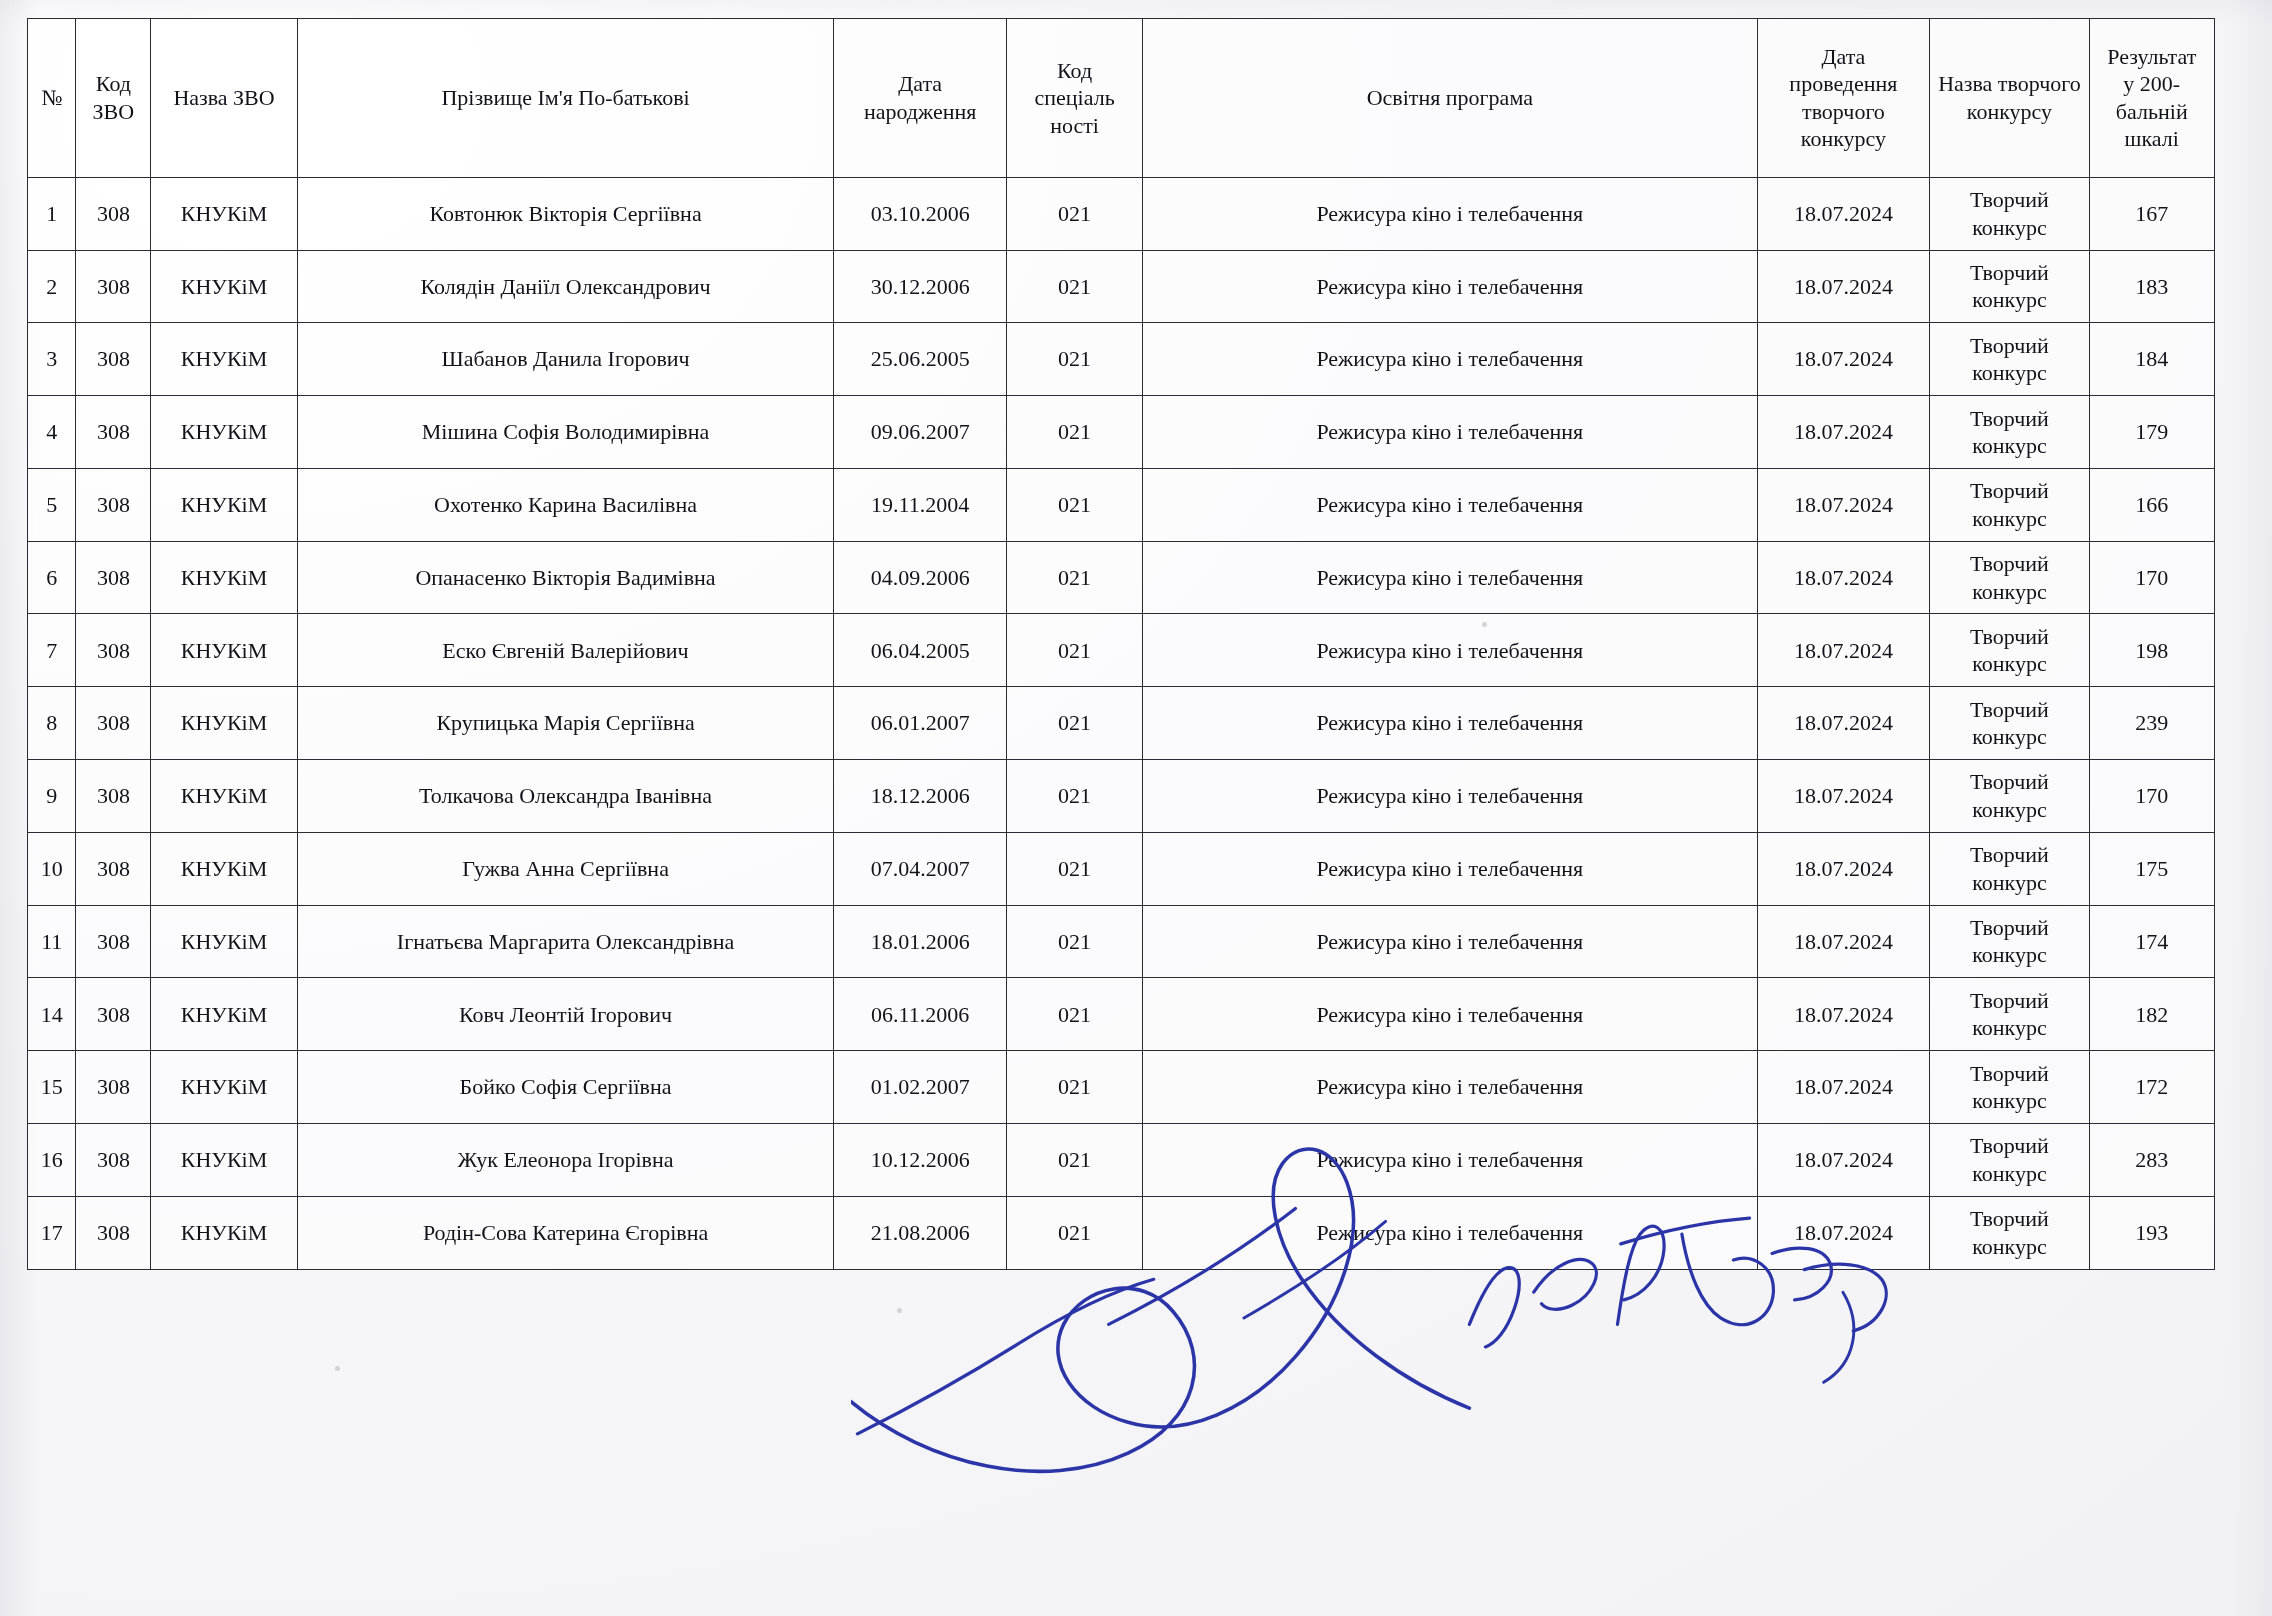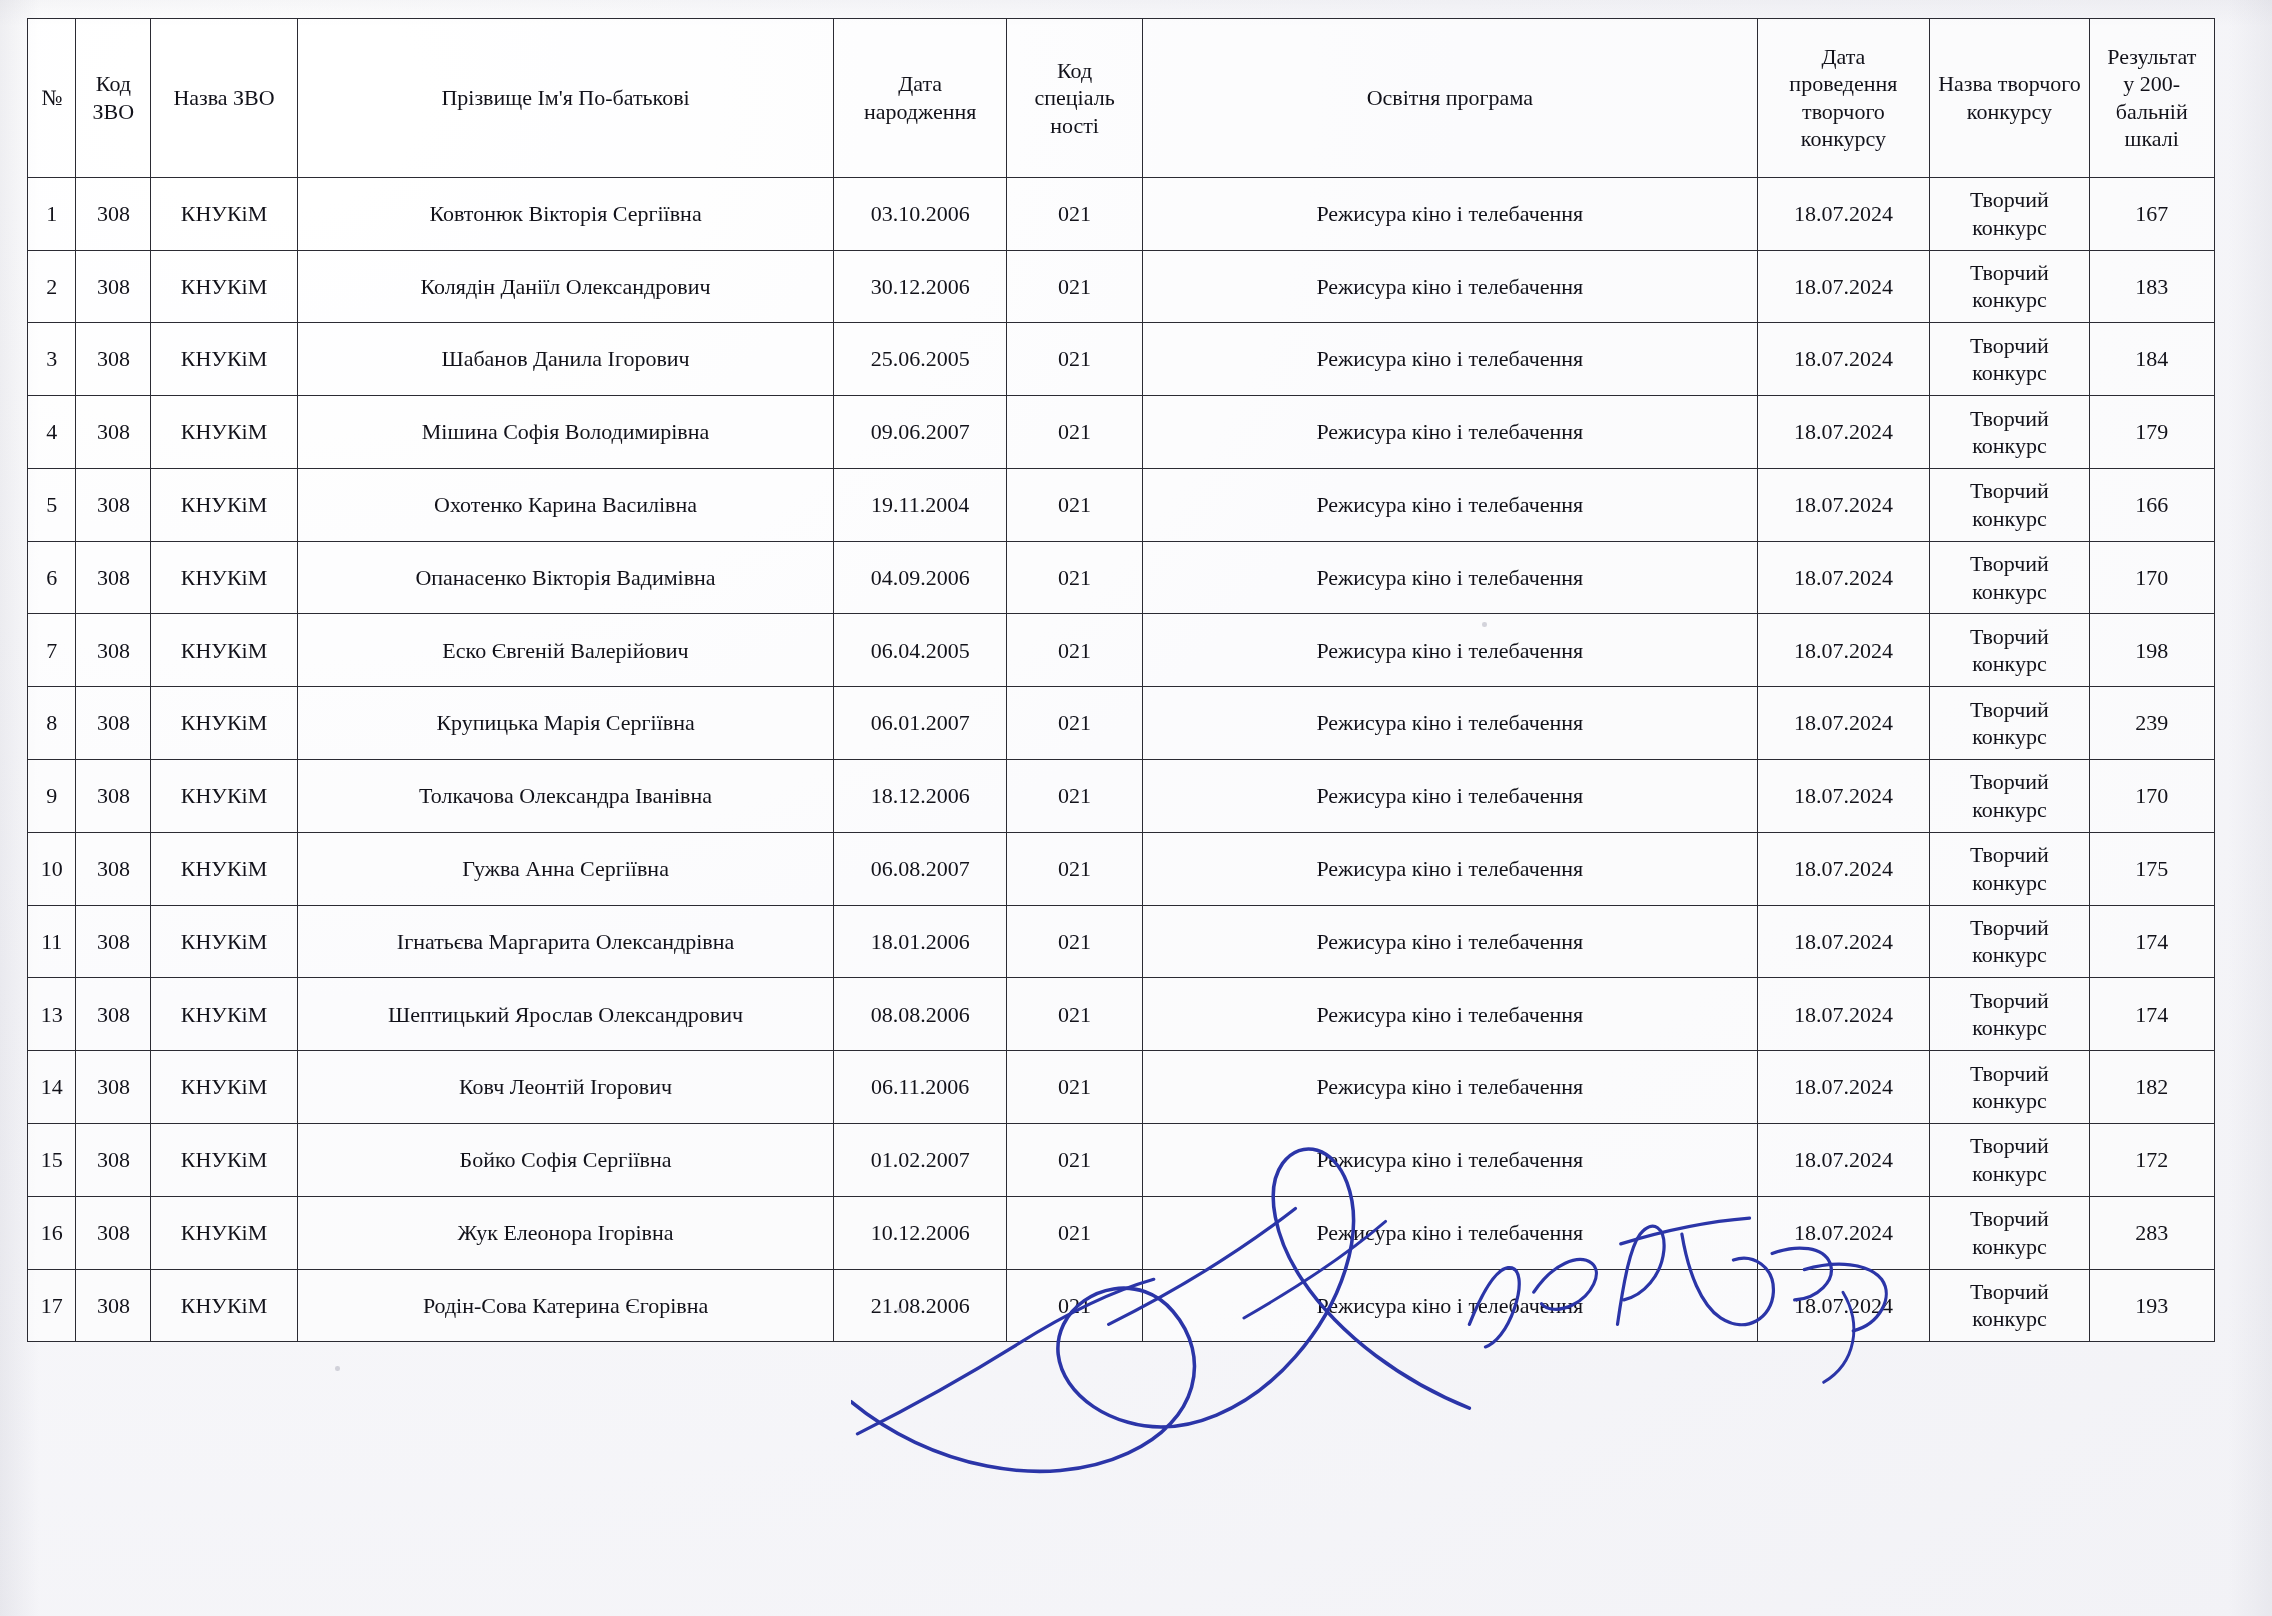--- a/index.html
+++ b/index.html
@@ -277,45 +277,33 @@
             <td class="prog">Режисура кіно і телебачення</td>
             <td>18.07.2024</td>
             <td>Творчий конкурс</td>
             <td>170</td>
           </tr>
           <tr>
             <td class="num">10</td>
             <td>308</td>
             <td>КНУКіМ</td>
             <td class="name">Гужва Анна Сергіївна</td>
-            <td>06.08.2007</td>
+            <td>07.04.2007</td>
             <td>021</td>
             <td class="prog">Режисура кіно і телебачення</td>
             <td>18.07.2024</td>
             <td>Творчий конкурс</td>
             <td>175</td>
           </tr>
           <tr>
             <td class="num">11</td>
             <td>308</td>
             <td>КНУКіМ</td>
             <td class="name">Ігнатьєва Маргарита Олександрівна</td>
             <td>18.01.2006</td>
-            <td>021</td>
-            <td class="prog">Режисура кіно і телебачення</td>
-            <td>18.07.2024</td>
-            <td>Творчий конкурс</td>
-            <td>174</td>
-          </tr>
-          <tr>
-            <td class="num">13</td>
-            <td>308</td>
-            <td>КНУКіМ</td>
-            <td class="name">Шептицький Ярослав Олександрович</td>
-            <td>08.08.2006</td>
             <td>021</td>
             <td class="prog">Режисура кіно і телебачення</td>
             <td>18.07.2024</td>
             <td>Творчий конкурс</td>
             <td>174</td>
           </tr>
           <tr>
             <td class="num">14</td>
             <td>308</td>
             <td>КНУКіМ</td>

